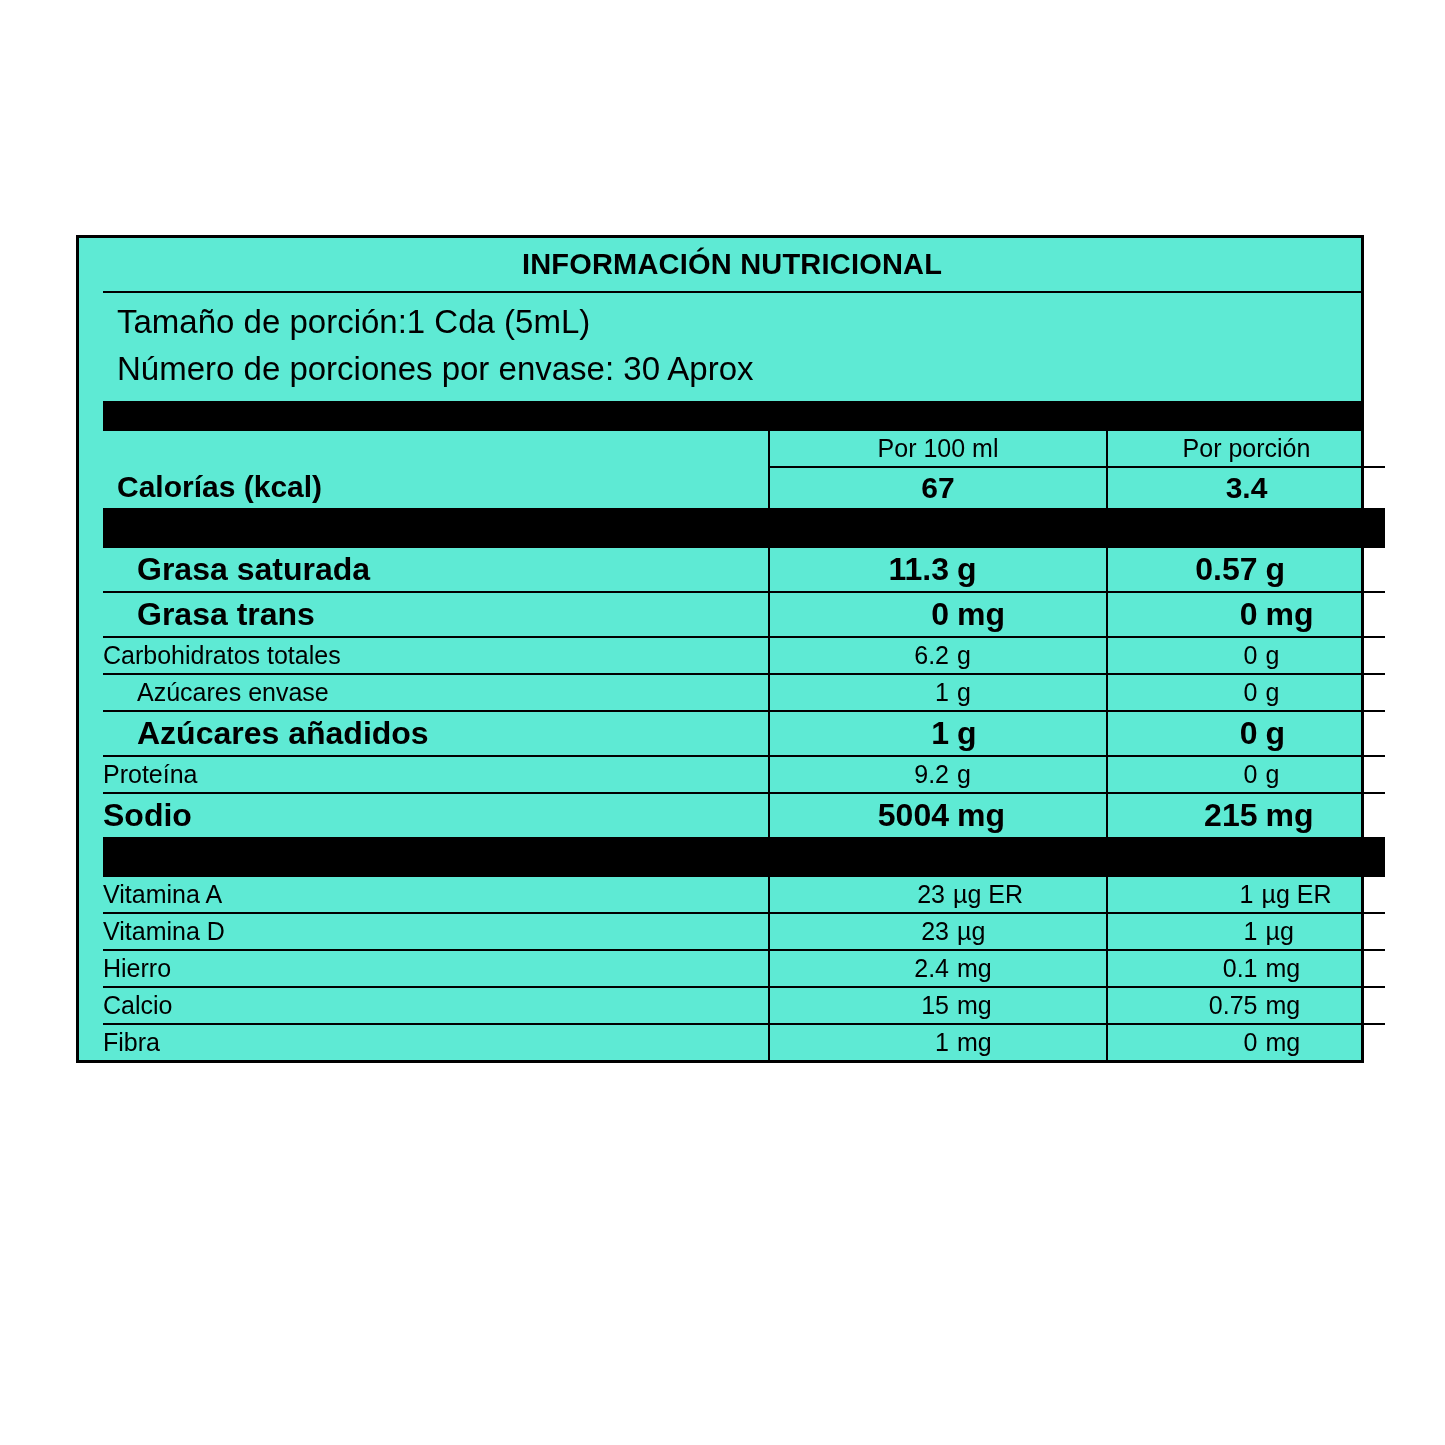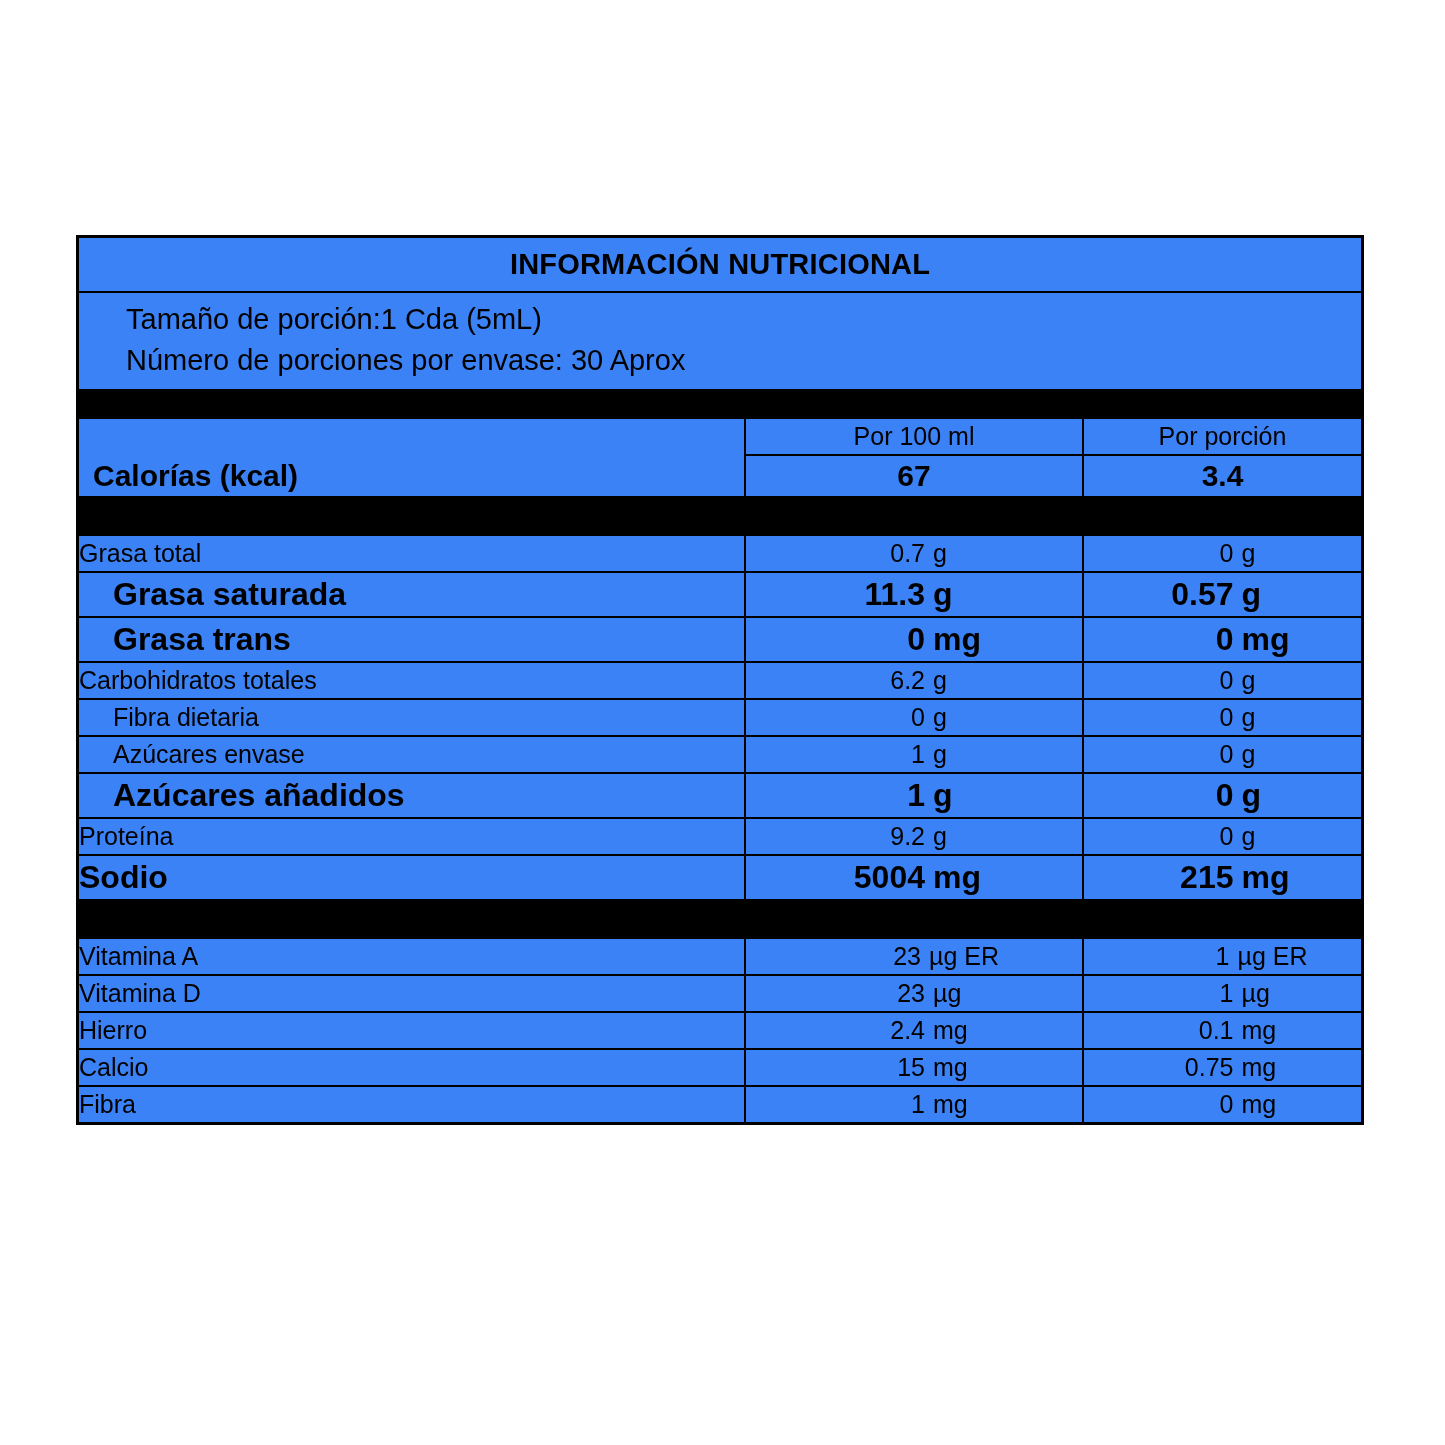--- a/index.html
+++ b/index.html
@@ -14,35 +14,35 @@
     color: #000000;
     position: relative;
   }
   .label-wrap {
     position: absolute;
     left: 76px;
     top: 235px;
     width: 1288px;
     border: 3px solid #000000;
     box-sizing: border-box;
-    background: #3b82f6;
+    background: #5eead4;
+    padding-left: 24px;
   }
   .title {
     text-align: center;
     font-size: 29px;
     font-weight: bold;
     padding: 10px 0 10px 0;
     letter-spacing: 0.2px;
     border-bottom: 2px solid #000000;
   }
   .serving {
     padding: 6px 0 8px 14px;
-    font-size: 29px;
+    font-size: 33px;
     line-height: 1.42;
-    margin-left: 33px;
   }
   .serving div {
     white-space: nowrap;
   }
   .blackbar {
     background: #000000;
     height: 30px;
     width: 100%;
   }
   table.nut {
@@ -132,45 +132,35 @@
         </tr>
         <tr class="cal-row">
           <td class="name">Calorías (kcal)</td>
           <td class="val">67</td>
           <td class="val">3.4</td>
         </tr>
         <tr class="sec-blackbar">
           <td colspan="3"></td>
         </tr>
         <tr>
-          <td class="name">Grasa total</td>
-          <td class="val"><span class="num">0.7</span><span class="unit">g</span></td>
-          <td class="val"><span class="num">0</span><span class="unit">g</span></td>
-        </tr>
-        <tr>
           <td class="name ind1 bold">Grasa saturada</td>
           <td class="val bold"><span class="num">11.3</span><span class="unit">g</span></td>
           <td class="val bold"><span class="num">0.57</span><span class="unit">g</span></td>
         </tr>
         <tr>
           <td class="name ind1 bold">Grasa trans</td>
           <td class="val bold"><span class="num">0</span><span class="unit">mg</span></td>
           <td class="val bold"><span class="num">0</span><span class="unit">mg</span></td>
         </tr>
         <tr>
           <td class="name">Carbohidratos totales</td>
           <td class="val"><span class="num">6.2</span><span class="unit">g</span></td>
           <td class="val"><span class="num">0</span><span class="unit">g</span></td>
         </tr>
         <tr>
-          <td class="name ind1">Fibra dietaria</td>
-          <td class="val"><span class="num">0</span><span class="unit">g</span></td>
-          <td class="val"><span class="num">0</span><span class="unit">g</span></td>
-        </tr>
-        <tr>
           <td class="name ind1">Azúcares envase</td>
           <td class="val"><span class="num">1</span><span class="unit">g</span></td>
           <td class="val"><span class="num">0</span><span class="unit">g</span></td>
         </tr>
         <tr>
           <td class="name ind1 bold">Azúcares añadidos</td>
           <td class="val bold"><span class="num">1</span><span class="unit">g</span></td>
           <td class="val bold"><span class="num">0</span><span class="unit">g</span></td>
         </tr>
         <tr>

